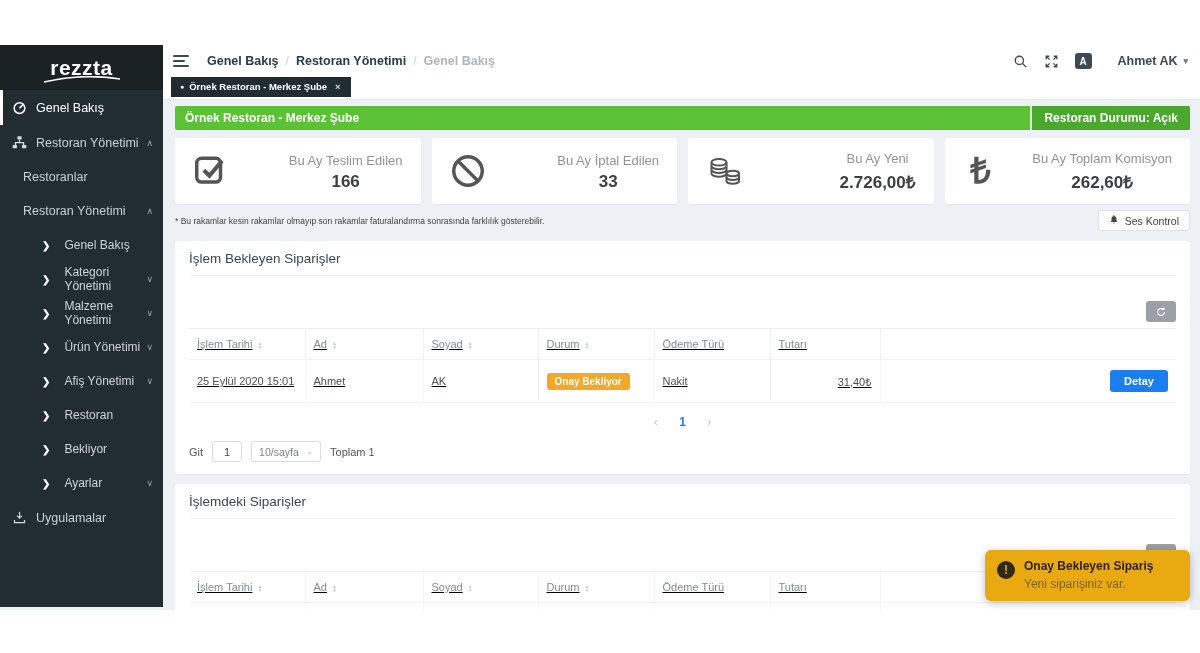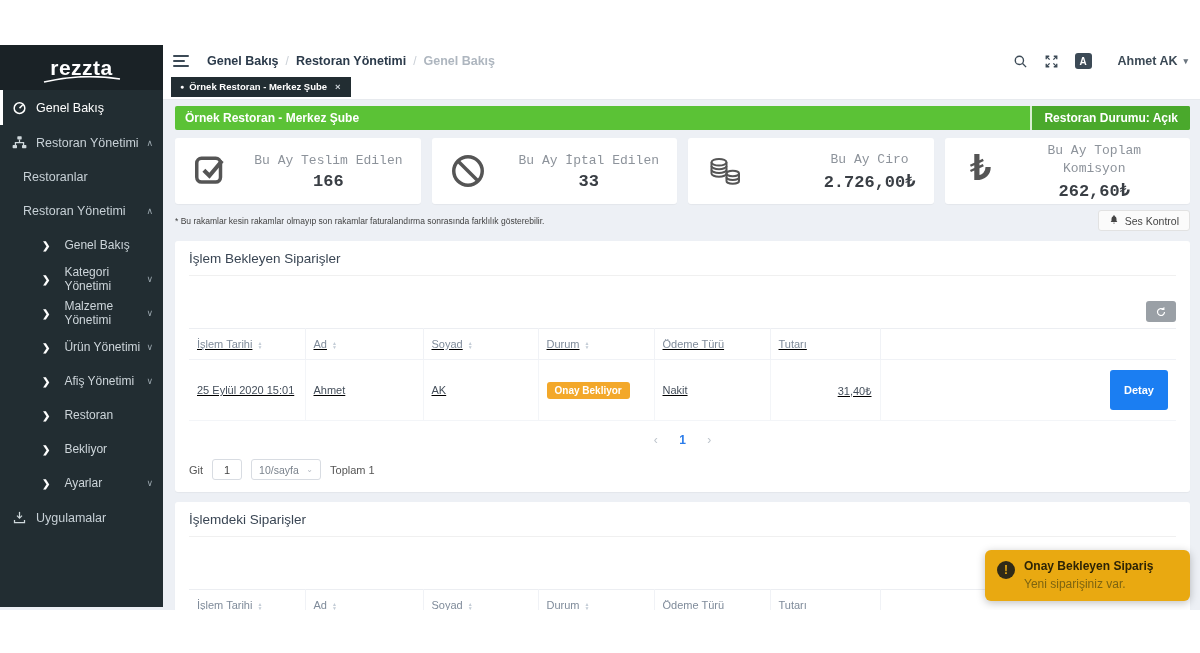--- a/index.html
+++ b/index.html
@@ -41,21 +41,21 @@
   .chip .dot { font-size:7px; }
   .chip .x { color:#cfd5da; margin-left:3px; cursor:pointer; }
 
   .content { flex:1; padding:6px 10px 0 12px; overflow:hidden; position:relative; }
 
   .banner { height:24px; background:#5bc236; border-radius:2px; display:flex; align-items:center; justify-content:space-between; }
   .banner-title { color:#fff; font-size:12px; font-weight:bold; padding-left:10px; }
   .banner-status { background:#4aa92c; border-left:2px solid #d9efd2; color:#fff; font-size:12px; font-weight:bold; padding:7px 12px; height:24px; display:flex; align-items:center; border-radius:0 2px 2px 0; cursor:pointer; }
 
   .cards { display:flex; gap:11px; margin-top:8px; }
-  .card { flex:1; background:#fff; border-radius:3px; height:66px; display:flex; align-items:center; box-shadow:0 1px 1px rgba(0,0,0,.04);font-family:Liberation Mono, monospace; }
+  .card { flex:1; background:#fff; border-radius:3px; height:66px; display:flex; align-items:center; box-shadow:0 1px 1px rgba(0,0,0,.04); }
   .card-icon { width:72px; display:flex; justify-content:center; color:#555; }
   .card-body { flex:1; text-align:right; padding-right:18px; }
   .card-body .inner { display:inline-block; text-align:center; }
   .card-label { font-size:13px; color:#8d939b; }
   .card-value { font-size:17px; font-weight:bold; color:#3a3f45; margin-top:3px; }
   .lira-big { font-size:36px; font-weight:bold; color:#555; line-height:1; }
 
   .noterow { display:flex; justify-content:space-between; align-items:center; margin-top:6px; }
   .footnote { font-size:8.5px; color:#3f3f3f; }
   .sound-btn { background:#fbfbfb; border:1px solid #e2e2e2; border-radius:3px; font-size:10.5px; color:#454545; padding:3px 10px; display:flex; align-items:center; gap:6px; cursor:pointer; }
@@ -66,21 +66,21 @@
   .refresh-btn { position:absolute; right:0; bottom:6px; width:30px; height:21px; background:#9aa0a6; border:none; border-radius:3px; display:flex; align-items:center; justify-content:center; cursor:pointer; }
 
   table.grid { width:100%; border-collapse:collapse; font-size:11px; table-layout:fixed;text-decoration:underline; }
   .grid th { font-weight:normal; color:#7f8b9a; text-align:left; padding:9px 8px; border:1px solid #f0f2f6; border-top:1px solid #eceef2; white-space:nowrap; overflow:hidden; }
   .grid td { color:#454f5b; padding:10px 8px; border:1px solid #f3f5f8; white-space:nowrap; overflow:hidden; }
   .grid th:first-child, .grid td:first-child { border-left:none; }
   .grid th:last-child, .grid td:last-child { border-right:none; }
   .col-amount { text-align:right; }
   .sort { display:inline-flex; flex-direction:column; vertical-align:middle; margin-left:5px; line-height:4px; font-size:5px; color:#c3ccd6; }
   .badge { display:inline-block; background:#f3a82a; color:#fff; font-size:10px; font-weight:bold; padding:3px 8px; border-radius:3px; }
-  .btn-blue { background:#1b7ef2; color:#fff; border:none; border-radius:3px; font-size:11px; font-weight:bold; padding:14px 14px; cursor:pointer; }
+  .btn-blue { background:#1b7ef2; color:#fff; border:none; border-radius:3px; font-size:11px; font-weight:bold; padding:5px 14px; cursor:pointer; }
   .action-cell { text-align:right; }
 
   .pagerow { text-align:center; margin-top:12px; font-size:12px; }
   .pg-arrow { color:#bcc3cb; cursor:pointer; margin:0 18px; }
   .pg-num { color:#2a7cea; font-weight:bold; cursor:pointer; }
   .gotorow { display:flex; align-items:center; gap:9px; margin-top:12px; font-size:11px; color:#555; }
   .goto-input { width:30px; height:21px; border:1px solid #d8dce2; border-radius:3px; text-align:center; font-size:11px; color:#444; }
   .size-select { width:70px; height:21px; border:1px solid #d8dce2; border-radius:3px; font-size:10.5px; color:#7a828c; display:flex; align-items:center; justify-content:space-between; padding:4px 7px; cursor:pointer; }
   .size-select .caret { font-size:8px; color:#b6bcc4; }
 
@@ -268,21 +268,21 @@
               <ellipse cx="12" cy="8" rx="6" ry="2.6"></ellipse>
                 <path d="M6 8v3c0 1.4 2.7 2.6 6 2.6s6-1.2 6-2.6V8"></path>
                 <path d="M6 11v3c0 1.4 2.7 2.6 6 2.6s6-1.2 6-2.6v-3"></path>
                 <path d="M6 14v3c0 1.4 2.7 2.6 6 2.6s6-1.2 6-2.6v-3"></path>
               <ellipse cx="23" cy="17" rx="5" ry="2.2"></ellipse>
                 <path d="M18 17v3c0 1.2 2.2 2.2 5 2.2s5-1 5-2.2v-3"></path>
                 <path d="M18 20v3c0 1.2 2.2 2.2 5 2.2s5-1 5-2.2v-3"></path>
             </svg>
           </span>
           <div class="card-body"><span class="inner">
-            <span class="card-label">Bu Ay Ciro</span>
+            <span class="card-label">Bu Ay Yeni</span>
             <div class="card-value">2.726,00₺</div>
           </span></div>
         </div>
         <div class="card">
           <span class="card-icon lira-big">₺</span>
           <div class="card-body"><span class="inner">
             <span class="card-label">Bu Ay Toplam Komisyon</span>
             <div class="card-value">262,60₺</div>
           </span></div>
         </div>

